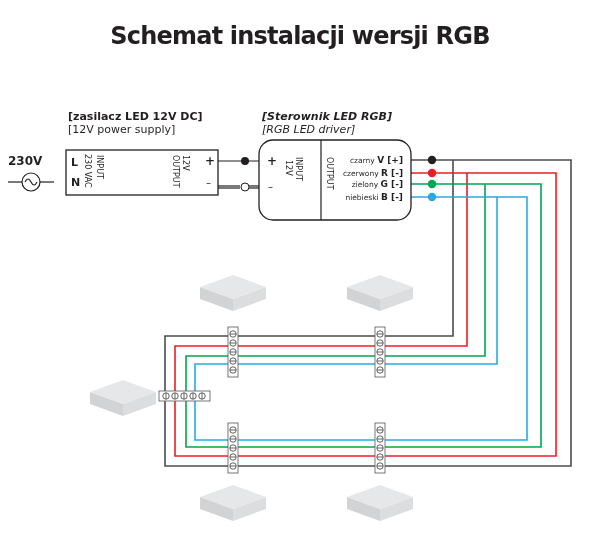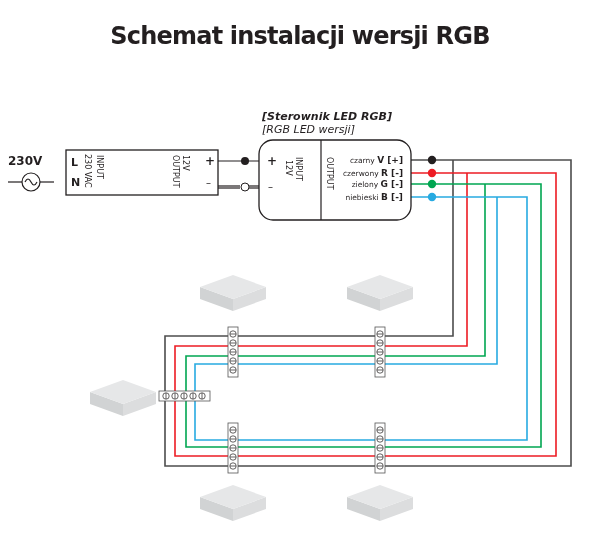--- a/index.html
+++ b/index.html
@@ -9,25 +9,26 @@
   .lbl b { font-weight:bold; }
   svg { position:absolute; left:0; top:0; }
   svg text { font-family:"DejaVu Sans", sans-serif; fill:#231f20; }
 </style>
 </head>
 <body>
 
 <h1 class="title">Schemat instalacji wersji RGB</h1>
 
 <div class="lbl" style="left:68px; top:110px;">
-  <br>
+  <b>[zasilacz LED 12V DC]</b><br>
+  <span>[12V power supply]</span>
 </div>
 <div class="lbl" style="left:262px; top:110px;font-style:italic;">
   <b>[Sterownik LED RGB]</b><br>
-  <span>[RGB LED wersji]</span>
+  <span>[RGB LED driver]</span>
 </div>
 
 <svg id="diagram" width="600" height="557" viewBox="0 0 600 557" xmlns="http://www.w3.org/2000/svg">
 
   <g id="modules">
       <g>
         <polygon points="200,287 233,299 233,311 200,299" fill="#d1d3d4"></polygon>
         <polygon points="233,299 266,287 266,299 233,311" fill="#dcddde"></polygon>
         <polygon points="200,287 233,275 266,287 233,299" fill="#e6e7e8"></polygon>
       </g>

